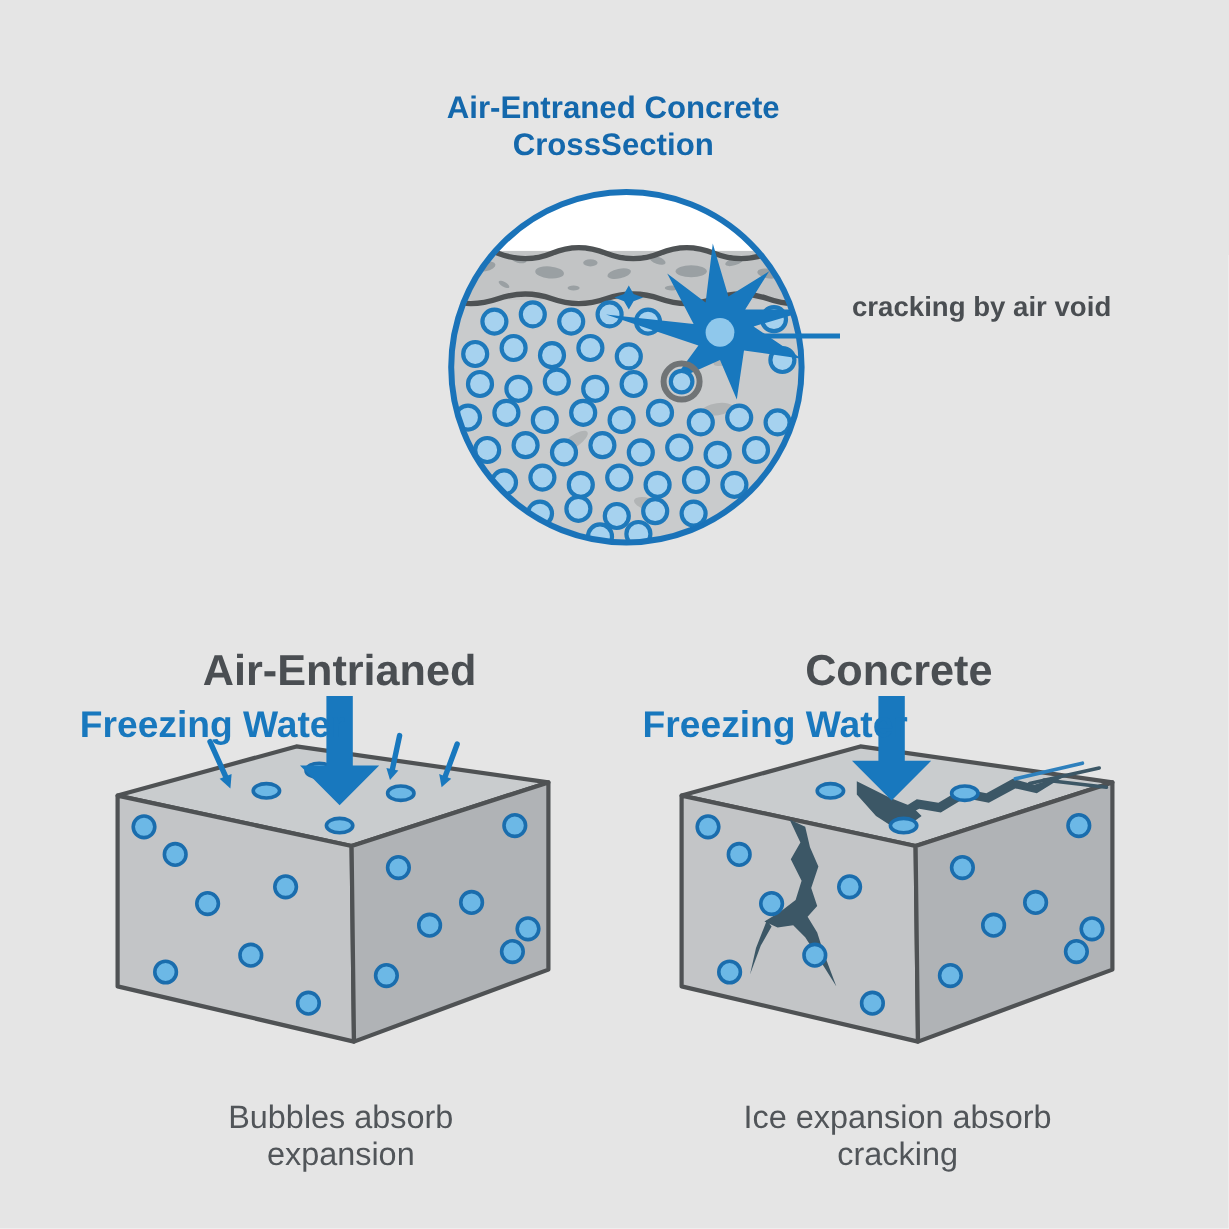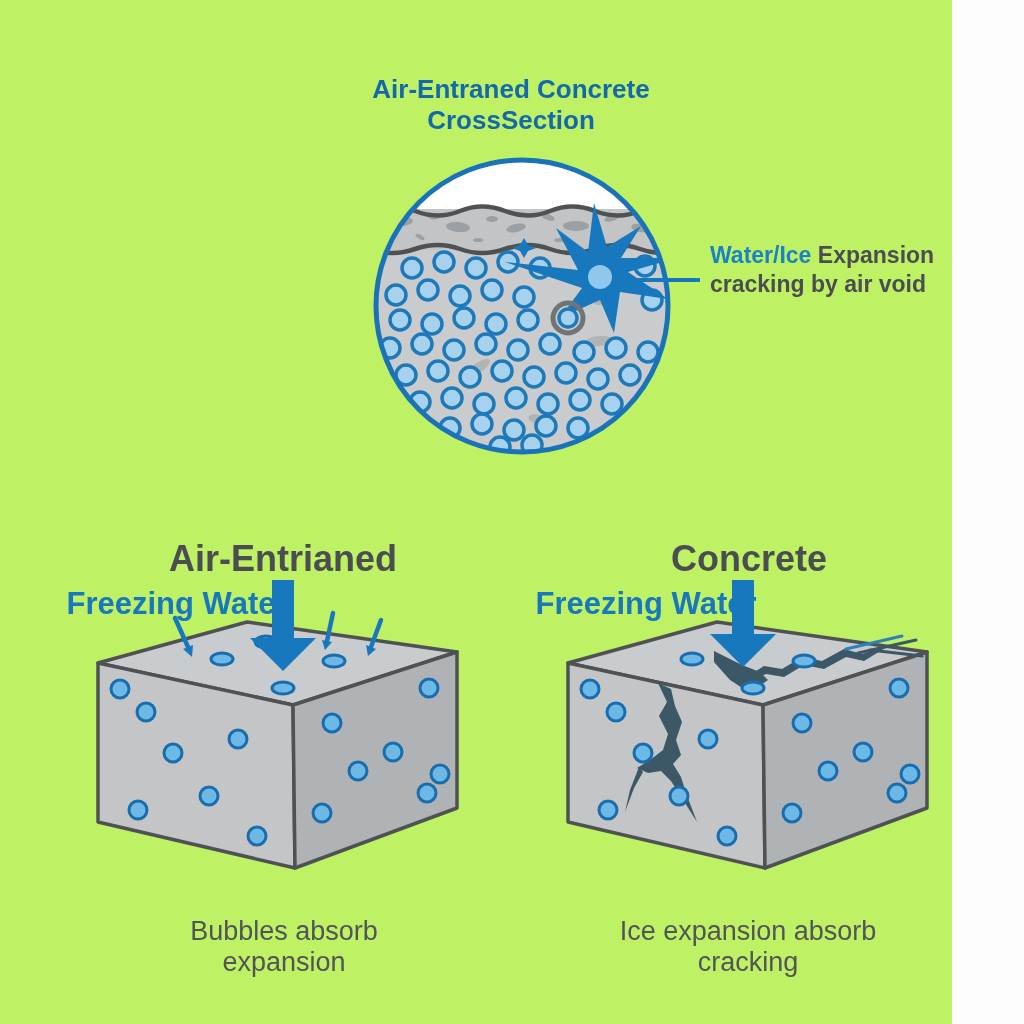--- a/index.html
+++ b/index.html
@@ -15,21 +15,21 @@
     --concrete-light:#c9cbcc;
     --band-gray:#c2c4c5;
     --aggregate-gray:#9aa0a3;
     --cube-top:#c9ccce;
     --cube-front:#c3c5c7;
     --cube-right:#b0b3b6;
     --outline-gray:#4f5254;
     --crack-dark:#3c5766;
   }
   html,body{margin:0;padding:0;background:#fdfdfd;}
-  .stage{position:relative;width:952px;height:1024px;background:#bef264;overflow:hidden;
+  .stage{position:relative;width:1024px;height:1024px;background:#e5e5e5;overflow:hidden;
          font-family:"Liberation Sans",sans-serif;}
   .stage svg{position:absolute;left:0;top:0;}
   .txt{position:absolute;white-space:nowrap;}
   .centered{transform:translateX(-50%);text-align:center;}
   .cs-title{font-size:26px;font-weight:700;color:var(--title-blue);line-height:31px;}
   .callout{font-size:23px;font-weight:700;color:var(--text-dark);line-height:29px;}
   .callout .hl{color:var(--label-blue);}
   .panel-title{font-size:36px;font-weight:700;color:var(--text-dark);}
   .fw-label{font-size:31px;font-weight:700;color:var(--accent-blue);}
   .caption{font-size:27px;font-weight:400;color:var(--caption-gray);line-height:31px;margin-top:20px;}
@@ -234,21 +234,20 @@
       <polygon class="bigarrow" points="732,580 754,580 754,634 776,634 743,667 710,634 732,634"></polygon>
     </g>
   </svg>
 
   <div class="txt centered cs-title" style="left:511px;top:74px">
     <div>Air-Entraned Concrete</div>
     <div>CrossSection</div>
   </div>
 
   <div class="txt callout" style="left:710px;top:241px">
-    <div><span class="hl">Water/Ice</span><span> Expansion</span></div>
     <div>cracking by air void</div>
   </div>
 
   <div class="txt centered panel-title" style="left:283px;top:538px">Air-Entrianed</div>
   <div class="txt centered panel-title" style="left:749px;top:538px">Concrete</div>
 
   <div class="txt centered fw-label" style="left:177px;top:586px">Freezing Water</div>
   <div class="txt centered fw-label" style="left:646px;top:586px">Freezing Water</div>
 
   <div class="txt centered caption" style="left:284px;top:896px">

